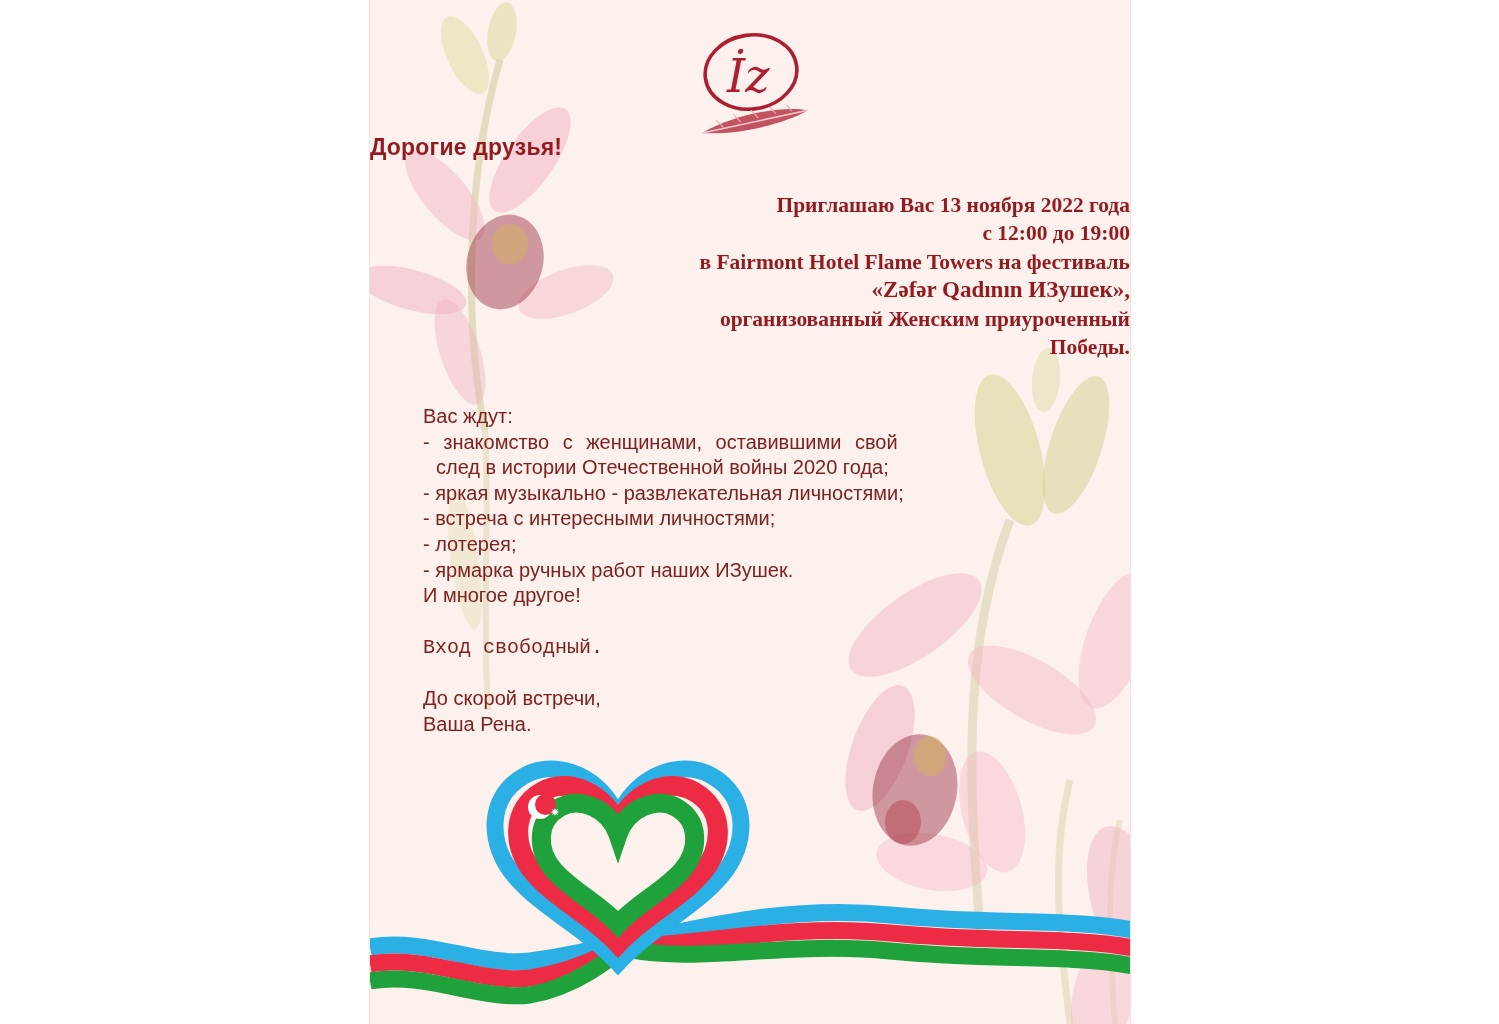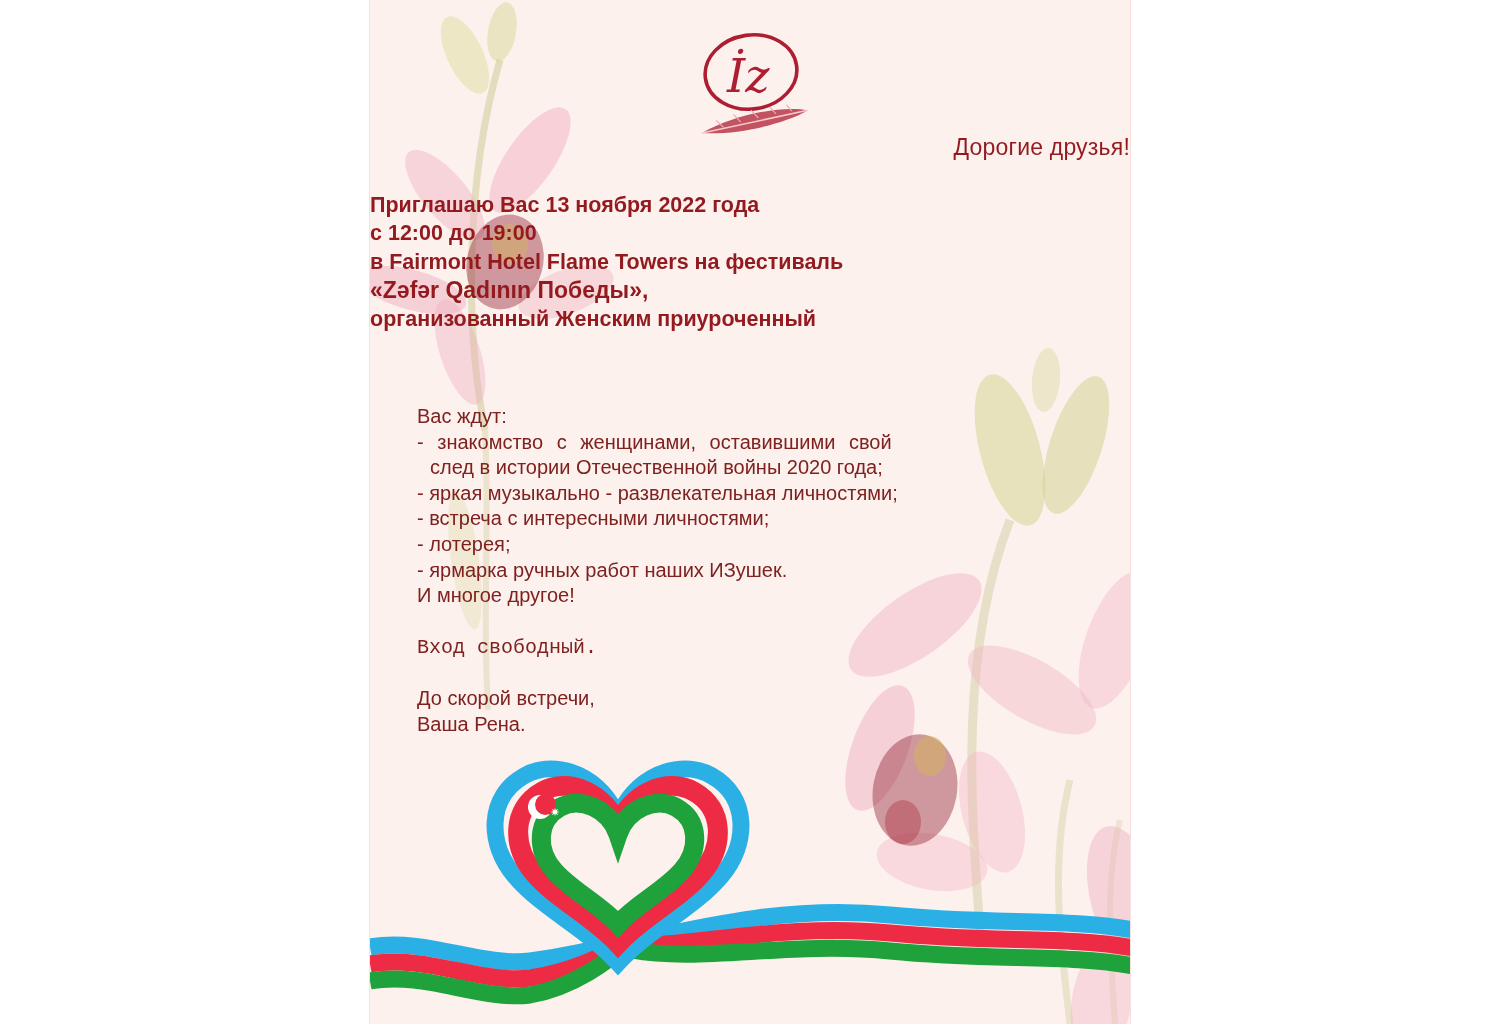--- a/index.html
+++ b/index.html
@@ -21,30 +21,30 @@
     background:var(--card-background);
     border-left:1px solid #f6e0de;border-right:1px solid #f6e0de;
     overflow:hidden;
   }
   .layer{position:absolute;left:0;top:0;}
   .flowers{z-index:0;}
   .ribbon-art{z-index:1;}
   .content{z-index:2;position:absolute;left:0;top:0;width:100%;}
   .logo-wrap{position:absolute;left:281px;top:22px;width:200px;height:112px;}
   .greeting{
-    position:absolute;left:0;top:134px;width:100%;text-align:right;
-    font-size:23px;font-weight:normal;color:var(--heading-red);letter-spacing:.2px;
+    position:absolute;left:0;top:134px;width:100%;text-align:left;
+    font-size:23px;font-weight:bold;color:var(--heading-red);letter-spacing:.2px;
   }
   .invitation{
-    position:absolute;left:0;top:191px;width:100%;text-align:left;
-    color:var(--heading-red);font-weight:bold;font-size:21.5px;line-height:28.4px;
+    position:absolute;left:0;top:191px;width:100%;text-align:right;
+    color:var(--heading-red);font-weight:bold;font-size:21.5px;line-height:28.4px;font-family:Liberation Serif, serif;
   }
   .invitation .inv-line.emph{font-size:23px;}
   .body-block{
-    position:absolute;left:47px;top:404px;width:516px;
+    position:absolute;left:53px;top:404px;width:516px;
     color:var(--body-red);font-size:20px;line-height:25.6px;
   }
   .body-line{white-space:nowrap;}
   .body-line.spread{word-spacing:8px;}
   .body-line.cont{padding-left:13px;}
   .admission{margin-top:26px;font-family:Liberation Mono, monospace;}
   .farewell{margin-top:26px;}
 </style>
 </head>
 <body>
@@ -126,22 +126,23 @@
           </g>
         </svg>
       </div>
 
       <div class="greeting">Дорогие друзья!</div>
 
       <div class="invitation">
         <div class="inv-line">Приглашаю Вас 13 ноября 2022 года</div>
         <div class="inv-line">с 12:00 до 19:00</div>
         <div class="inv-line">в Fairmont Hotel Flame Towers на фестиваль</div>
-        <div class="inv-line emph">«Zəfər Qadının Победы»,</div>
+        <div class="inv-line emph">«Zəfər Qadının ИЗушек»,</div>
         <div class="inv-line">организованный Женским приуроченный</div>
+        <div class="inv-line">Победы.</div>
       </div>
 
       <div class="body-block">
         <div class="body-line">Вас ждут:</div>
         <div class="body-line spread">- знакомство с женщинами, оставившими свой</div>
         <div class="body-line cont">след в истории Отечественной войны 2020 года;</div>
         <div class="body-line">- яркая музыкально - развлекательная личностями;</div>
         <div class="body-line">- встреча с интересными личностями;</div>
         <div class="body-line">- лотерея;</div>
         <div class="body-line">- ярмарка ручных работ наших ИЗушек.</div>

